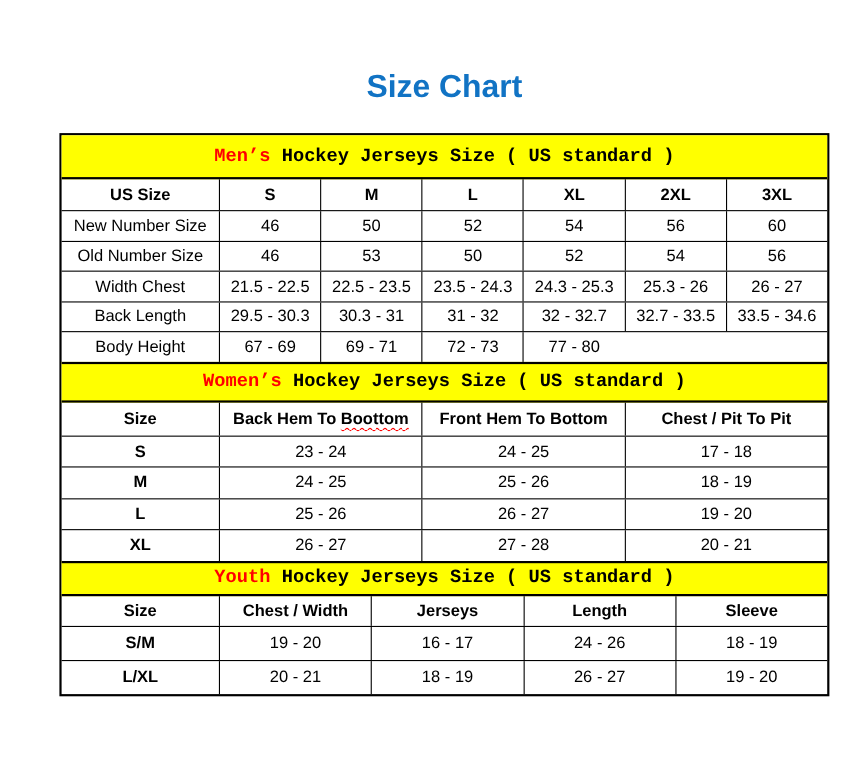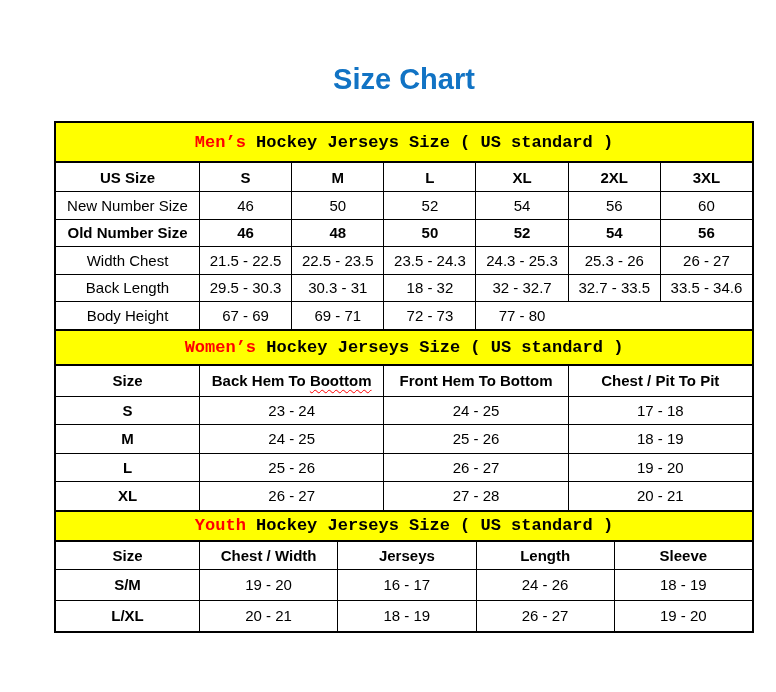--- a/index.html
+++ b/index.html
@@ -107,43 +107,43 @@
         </div>
         <div class="row data-row" style="grid-template-columns: 143px repeat(6, 1fr);">
           <div class="cell label-cell">New Number Size</div>
           <div class="cell value-cell">46</div>
           <div class="cell value-cell">50</div>
           <div class="cell value-cell">52</div>
           <div class="cell value-cell">54</div>
           <div class="cell value-cell">56</div>
           <div class="cell value-cell">60</div>
         </div>
-        <div class="row data-row" style="grid-template-columns: 143px repeat(6, 1fr); font-weight: bold;">
+        <div class="row data-row" style="grid-template-columns: 143px repeat(6, 1fr);">
           <div class="cell label-cell">Old Number Size</div>
           <div class="cell value-cell">46</div>
-          <div class="cell value-cell">48</div>
+          <div class="cell value-cell">53</div>
           <div class="cell value-cell">50</div>
           <div class="cell value-cell">52</div>
           <div class="cell value-cell">54</div>
           <div class="cell value-cell">56</div>
         </div>
         <div class="row data-row" style="grid-template-columns: 143px repeat(6, 1fr);">
           <div class="cell label-cell">Width Chest</div>
           <div class="cell value-cell">21.5 - 22.5</div>
           <div class="cell value-cell">22.5 - 23.5</div>
           <div class="cell value-cell">23.5 - 24.3</div>
           <div class="cell value-cell">24.3 - 25.3</div>
           <div class="cell value-cell">25.3 - 26</div>
           <div class="cell value-cell">26 - 27</div>
         </div>
         <div class="row data-row" style="grid-template-columns: 143px repeat(6, 1fr);">
           <div class="cell label-cell">Back Length</div>
           <div class="cell value-cell">29.5 - 30.3</div>
           <div class="cell value-cell">30.3 - 31</div>
-          <div class="cell value-cell">18 - 32</div>
+          <div class="cell value-cell">31 - 32</div>
           <div class="cell value-cell">32 - 32.7</div>
           <div class="cell value-cell">32.7 - 33.5</div>
           <div class="cell value-cell">33.5 - 34.6</div>
         </div>
         <div class="row data-row" style="grid-template-columns: 143px repeat(6, 1fr);">
           <div class="cell label-cell">Body Height</div>
           <div class="cell value-cell">67 - 69</div>
           <div class="cell value-cell">69 - 71</div>
           <div class="cell value-cell">72 - 73</div>
           <div class="cell value-cell">77 - 80</div>

